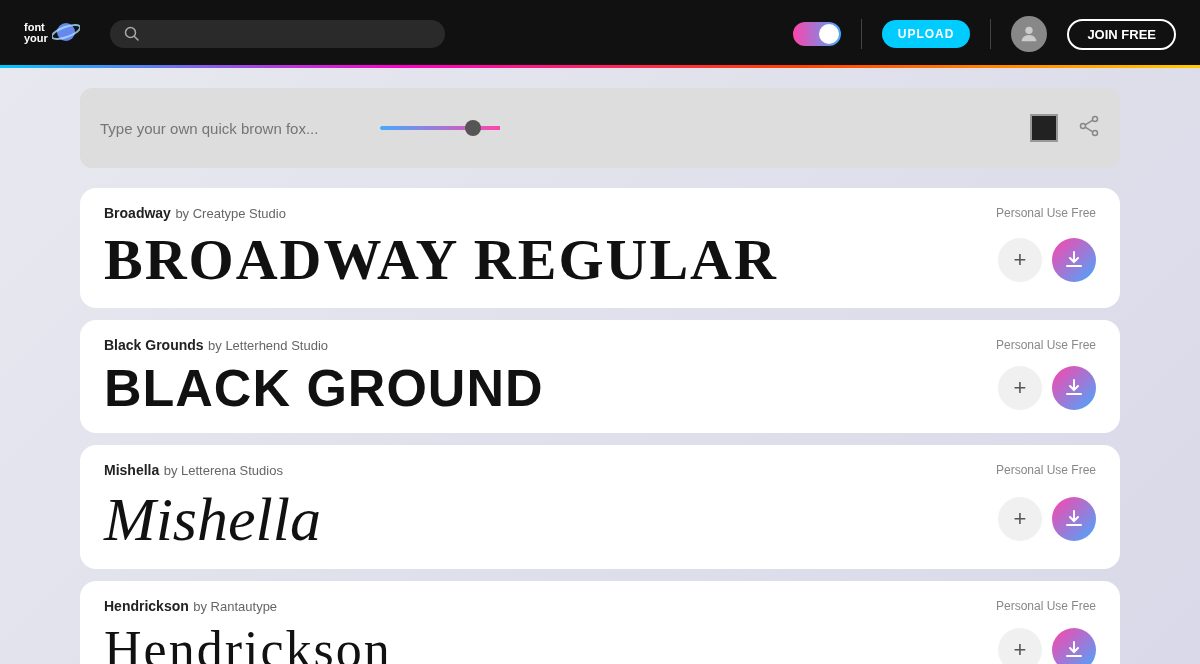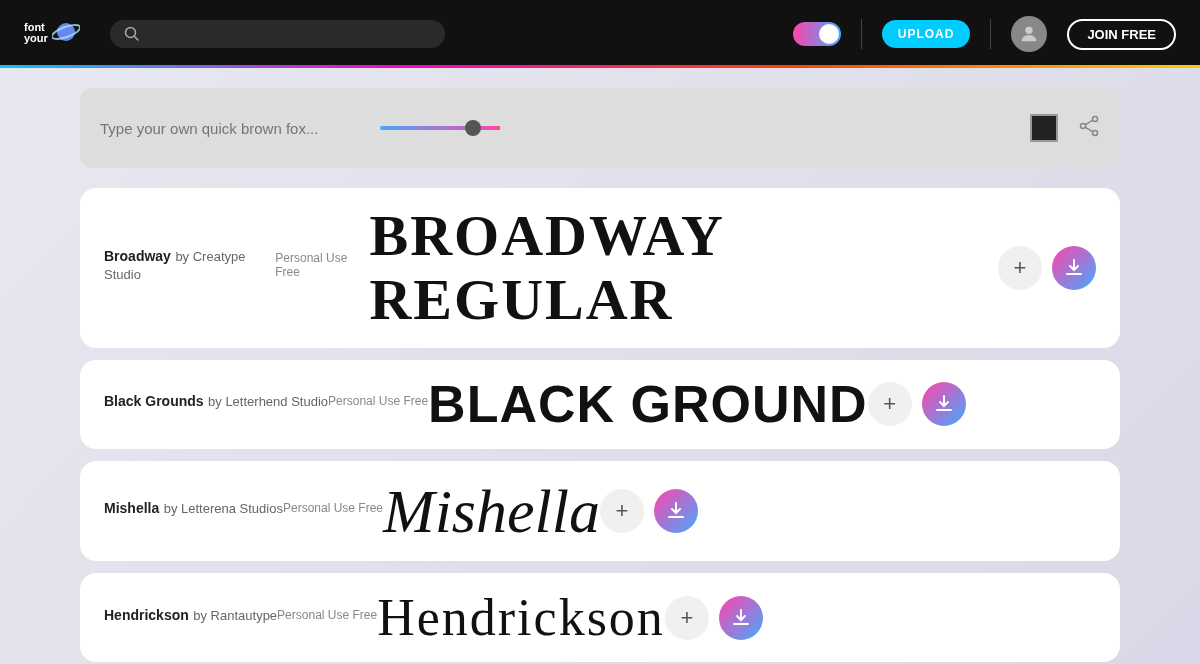--- a/index.html
+++ b/index.html
@@ -162,20 +162,21 @@
       font-size: 18px;
     }
 
     
     .font-card {
       background: white;
       border-radius: 16px;
       padding: 16px 24px;
       margin-bottom: 12px;
       display: flex;
+      flex-direction: column;
     }
     .font-card-header {
       display: flex;
       align-items: center;
       justify-content: space-between;
       margin-bottom: 6px;
     }
     .font-name {
       font-size: 14px;
       font-weight: 700;

